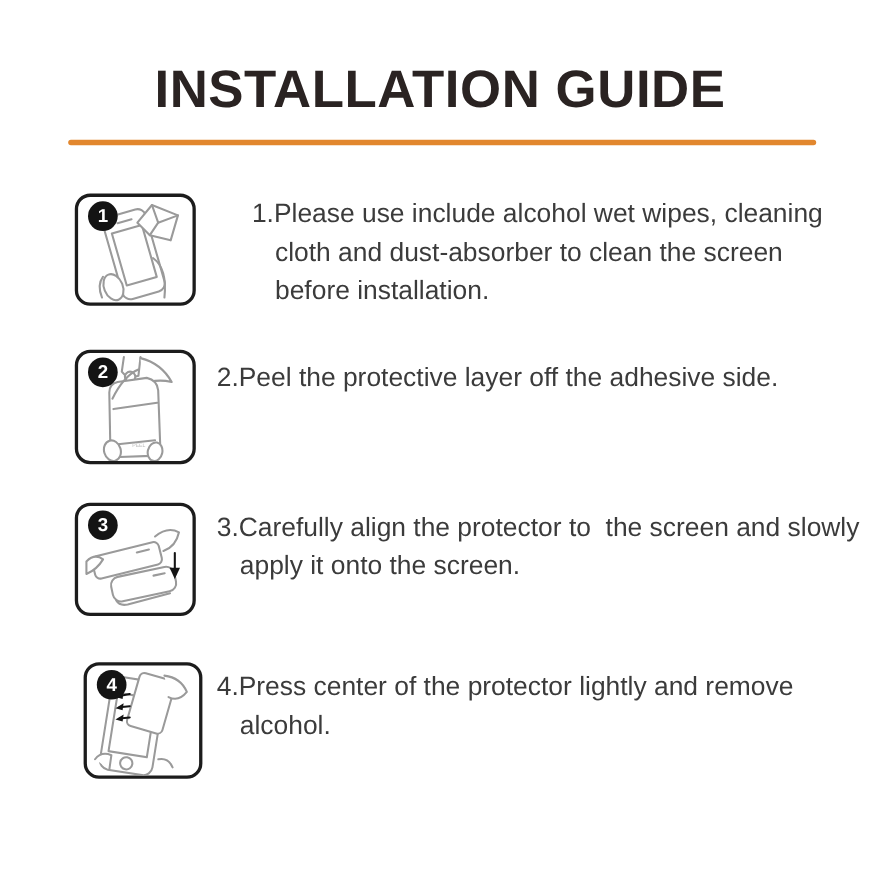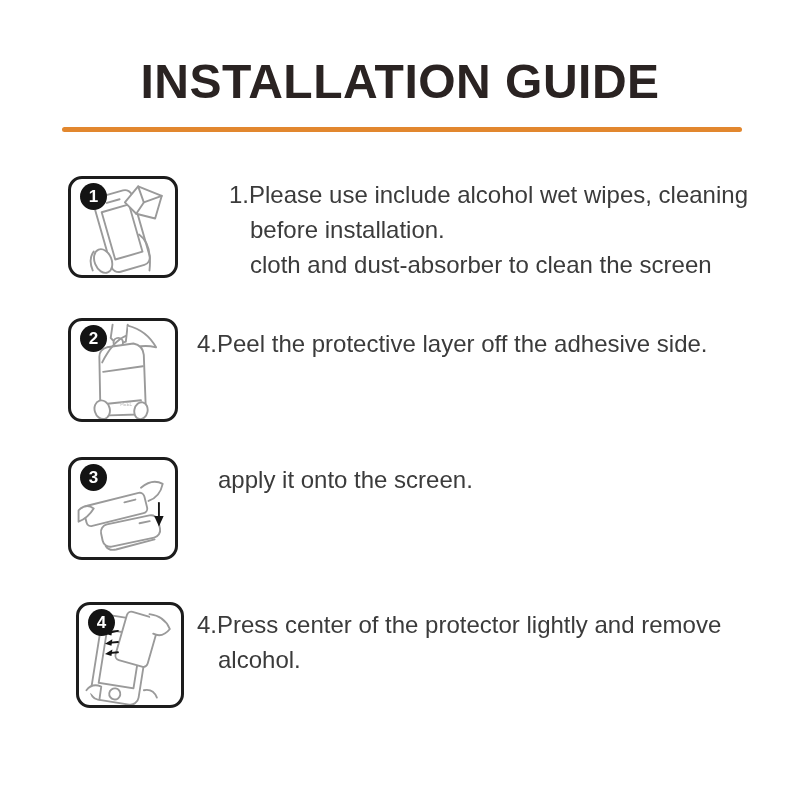--- a/index.html
+++ b/index.html
@@ -55,43 +55,43 @@
         <path d="M77 24 L69 36"></path>
         <ellipse cx="34" cy="86" rx="9" ry="13" transform="rotate(-22 34 86)" fill="#ffffff"></ellipse>
         <path d="M24 76 Q18 84 23 96"></path>
         <path d="M72 58 Q86 68 83 96"></path>
       </g>
     </svg>
     <span class="badge">1</span>
   </div>
   <div class="steptext" style="top:177px;margin-left:32px;">
     <div class="line">1.Please use include alcohol wet wipes, cleaning</div>
+    <div class="line cont">cloth and dust-absorber to clean the screen</div>
     <div class="line cont">before installation.</div>
-    <div class="line cont">cloth and dust-absorber to clean the screen</div>
   </div>
 
   <div class="iconbox" style="left:68px; top:318px; width:110px; height:104px;">
     <svg viewBox="0 0 110 100">
       <g stroke="#9a9a9a" fill="none" stroke-width="2" stroke-linejoin="round" stroke-linecap="round">
         <path d="M44 2 L42 16 Q48 24 58 20 L60 2" fill="#ffffff"></path>
         <path d="M60 3 Q80 8 90 26 Q72 22 62 30" fill="#ffffff"></path>
         <circle cx="50" cy="21" r="5" fill="#ffffff"></circle>
         <path d="M30 36 Q30 28 38 26 L66 22 Q76 24 77 34 L79 88 Q79 96 70 97 L40 98 Q31 97 31 89 Z" fill="#ffffff"></path>
         <path d="M33 42 Q44 20 58 14"></path>
         <line x1="34" y1="52" x2="76" y2="46"></line>
         <line x1="36" y1="86" x2="74" y2="82"></line>
         <ellipse cx="33" cy="92" rx="8" ry="10" transform="rotate(-16 33 92)" fill="#ffffff"></ellipse>
         <ellipse cx="74" cy="93" rx="7" ry="9" transform="rotate(12 74 93)" fill="#ffffff"></ellipse>
         <text x="52" y="88" font-size="5" fill="#bbbbbb" stroke="none">PEEL</text>
       </g>
     </svg>
     <span class="badge">2</span>
   </div>
   <div class="steptext" style="top:326px;">
-    <div class="line">4.Peel the protective layer off the adhesive side.</div>
+    <div class="line">2.Peel the protective layer off the adhesive side.</div>
   </div>
 
   <div class="iconbox" style="left:68px; top:457px; width:110px; height:103px;">
     <svg viewBox="0 0 110 100">
       <g stroke="#9a9a9a" fill="none" stroke-width="2" stroke-linejoin="round" stroke-linecap="round">
         <g transform="rotate(-14 55 50)">
           <rect x="14" y="38" width="66" height="22" rx="5" fill="#ffffff"></rect>
           <line x1="58" y1="44" x2="70" y2="44"></line>
         </g>
         <g transform="rotate(-12 62 74)">
@@ -103,20 +103,21 @@
         <path d="M74 28 Q86 18 97 24 Q94 38 82 42" fill="#ffffff"></path>
         <g stroke="#141414" fill="#141414">
           <line x1="93" y1="44" x2="93" y2="60"></line>
           <path d="M88 58 L93 69 L98 58 Z" stroke="none"></path>
         </g>
       </g>
     </svg>
     <span class="badge">3</span>
   </div>
   <div class="steptext" style="top:462px;">
+    <div class="line">3.Carefully align the protector to  the screen and slowly</div>
     <div class="line cont">apply it onto the screen.</div>
   </div>
 
   <div class="iconbox" style="left:76px; top:602px; width:108px; height:106px;">
     <svg viewBox="0 0 110 100">
       <g stroke="#9a9a9a" fill="none" stroke-width="2" stroke-linejoin="round" stroke-linecap="round">
         <g transform="rotate(9 48 58)">
           <rect x="18" y="10" width="52" height="92" rx="9" fill="#ffffff"></rect>
           <rect x="25" y="26" width="38" height="58" fill="#ffffff"></rect>
           <circle cx="44" cy="93" r="6" fill="#ffffff"></circle>

